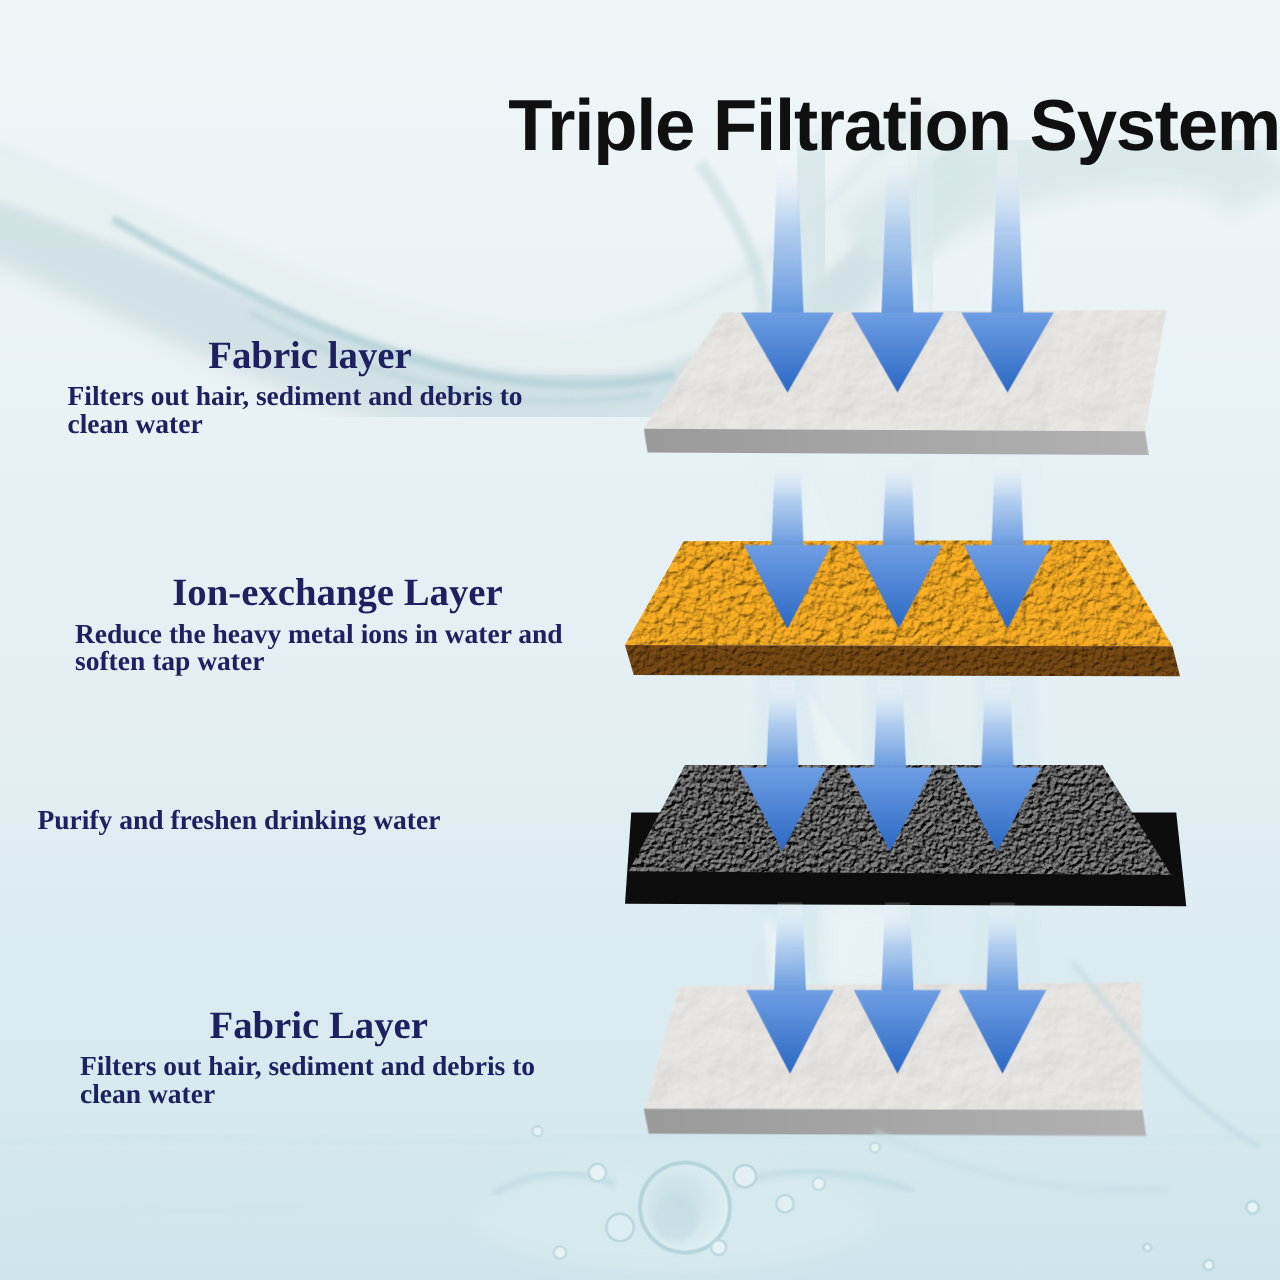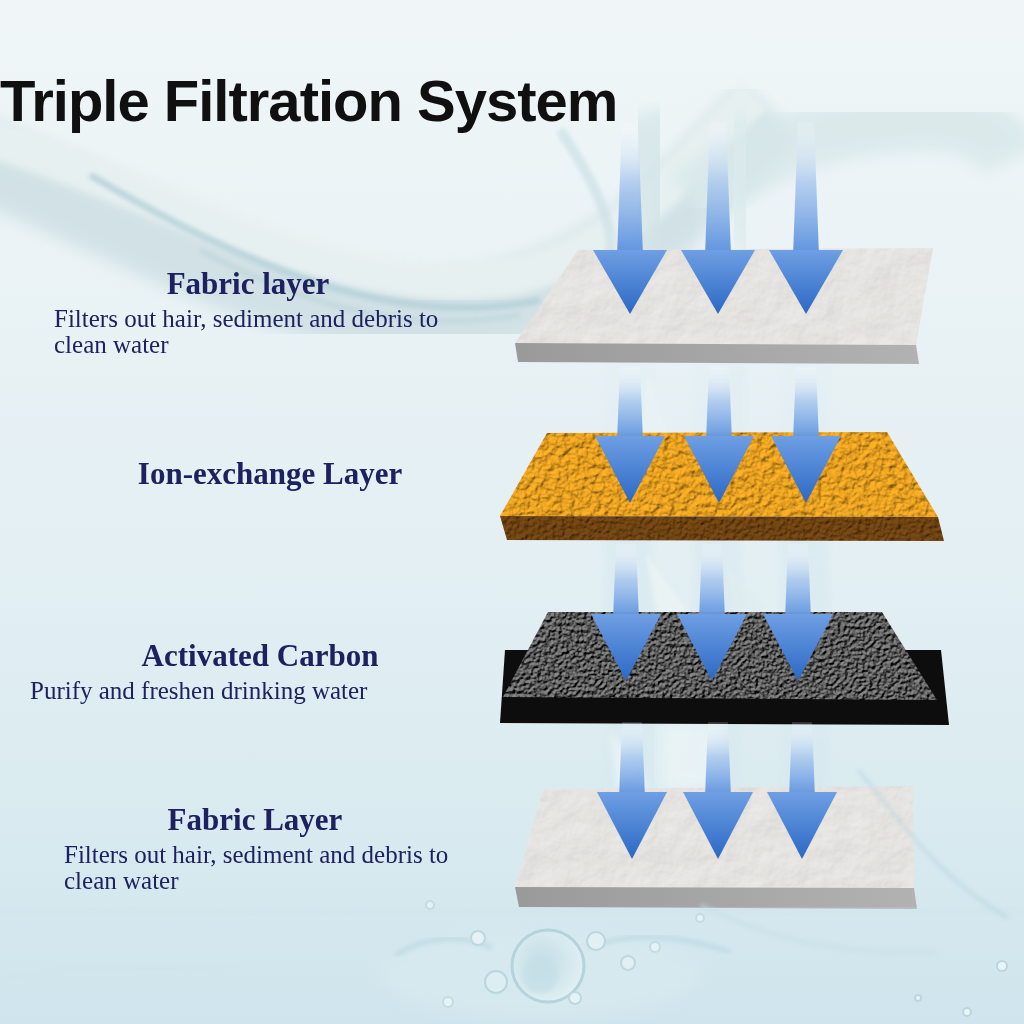--- a/index.html
+++ b/index.html
@@ -3,35 +3,35 @@
 <meta charset="utf-8">
 <style>
   html,body{margin:0;padding:0;}
   body{
     width:1024px;height:1024px;overflow:hidden;position:relative;
     font-family:"Liberation Sans",sans-serif;
     background:linear-gradient(180deg,#f0f6f8 0%,#e9f2f5 30%,#e3eff3 55%,#d9ebf0 80%,#cfe4ec 100%);
   }
   .abs{position:absolute;}
   #page-title{
-    top:28px;left:0;width:1024px;text-align:left;
+    top:28px;left:0;width:1024px;text-align:right;
     font-size:58px;font-weight:bold;letter-spacing:-1px;
     color:var(--title-text,#101010);
     z-index:5;
   }
   .stage-label{
     z-index:5;
     color:var(--label-text,#1e2160);
     font-family:"Liberation Serif","DejaVu Serif",serif;
   }
   .stage-name{
     font-size:31px;font-weight:bold;text-align:center;line-height:1.05;
   }
   .stage-desc{
-    font-size:25px;font-weight:normal;line-height:1.04;margin-top:5px;
+    font-size:22px;font-weight:bold;line-height:1.04;margin-top:5px;
   }
   .desc-center{}
   #scene{top:0;left:0;z-index:1;}
 </style>
 </head>
 <body>
 
 <svg id="scene" class="abs" width="1024" height="1024" viewBox="0 0 1024 1024">
   <defs>
     <filter id="b2">
@@ -209,23 +209,23 @@
 
 <h1 id="page-title" class="abs">Triple Filtration System</h1>
 
 <div class="abs stage-label" style="left:28px;top:268px;width:440px;">
   <div class="stage-name">Fabric layer</div>
   <div class="stage-desc" style="padding-left:26px;">Filters out hair, sediment and debris to clean water</div>
 </div>
 
 <div class="abs stage-label" style="left:30px;top:458px;width:480px;">
   <div class="stage-name">Ion-exchange Layer</div>
+  <div class="stage-desc" style="padding-left:30px;max-width:450px;">Reduce the heavy metal ions in water and soften tap water</div>
 </div>
 
 <div class="abs stage-label" style="left:30px;top:640px;width:460px;">
-  <div class="stage-name">Activated Carbon</div>
   <div class="stage-desc desc-center">Purify and freshen drinking water</div>
 </div>
 
 <div class="abs stage-label" style="left:30px;top:804px;width:450px;">
   <div class="stage-name">Fabric Layer</div>
   <div class="stage-desc" style="padding-left:34px;max-width:445px;">Filters out hair, sediment and debris to clean water</div>
 </div>
 
 </body></html>

